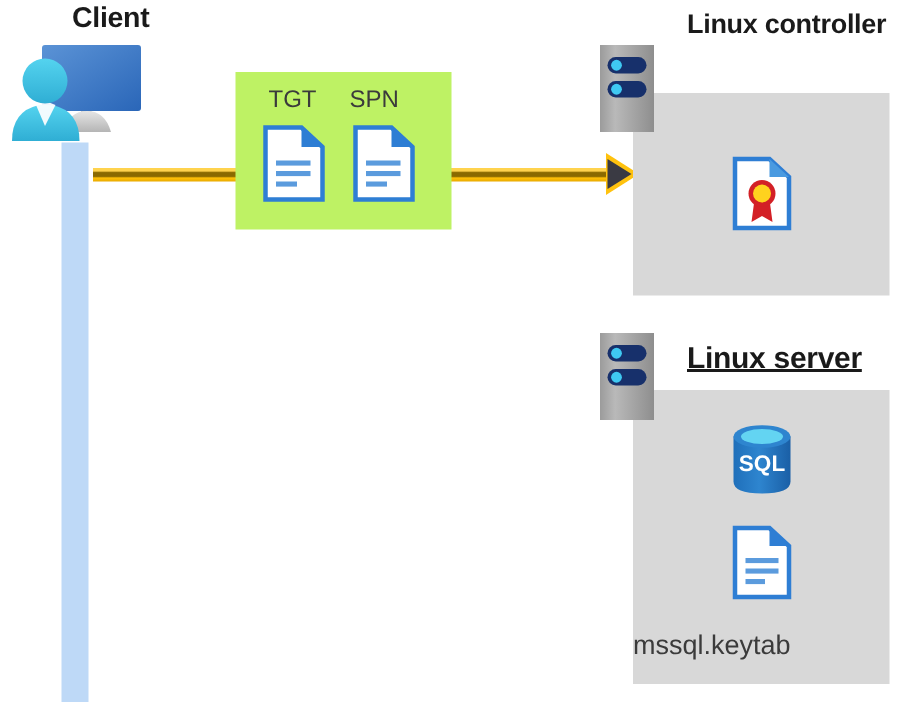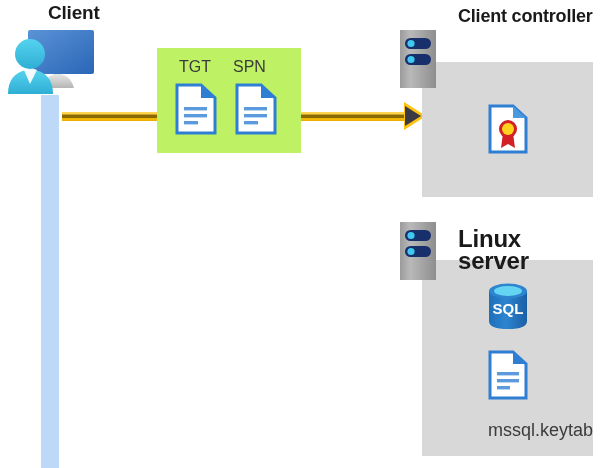--- a/index.html
+++ b/index.html
@@ -32,23 +32,24 @@
     margin-left: 16px;
   }
   #dc-title {
     left: 458px; top: 5px;
     font-size: 18px;
     line-height: 22px;
     width: 140px;
   }
   #linux-title {
     left: 458px; top: 228px;
-    font-size: 24px;
+    font-size: 20px;
     line-height: 22px;
     width: 140px;
+    text-decoration: underline;
   }
 
   
   #client-lifeline {
     left: 41px; top: 95px;
     width: 18px; height: 373px;
     background: #bed9f7;
   }
 
   
@@ -102,21 +103,21 @@
   #dc-server    { left: 400px; top: 30px;  width: 36px; height: 58px; }
   #linux-server { left: 400px; top: 222px; width: 36px; height: 58px; }
 
   
   #cert-icon     { left: 488px; top: 104px; width: 40px; height: 50px; }
   #sql-icon      { left: 486px; top: 282px; width: 44px; height: 48px; }
   #keytab-icon   { left: 488px; top: 350px; width: 40px; height: 50px; }
   #keytab-label  {
     left: 422px; top: 420px;
     width: 171px;
-    text-align: right;
+    text-align: left;
     font-size: 18px;
     color: #3b3b3b;
   }
 </style>
 </head>
 <body>
 
 <div id="canvas">
 
   <div class="abs" id="client-lifeline"></div>
@@ -179,21 +180,21 @@
         <path d="M26 2 L40 15 H26 Z" fill="#2e7ed4"></path>
         <rect x="9" y="24" width="23" height="3.4" fill="#5b9bdd"></rect>
         <rect x="9" y="31" width="23" height="3.4" fill="#5b9bdd"></rect>
         <rect x="9" y="38" width="14" height="3.4" fill="#5b9bdd"></rect>
       </svg>
     </div>
   </div>
 
   <div class="abs panel" id="dc-panel"></div>
 
-  <div class="abs title-bold" id="dc-title">Client controller</div>
+  <div class="abs title-bold" id="dc-title">Linux controller</div>
 
   <div class="abs" id="dc-server">
     <svg width="36" height="58" viewBox="0 0 36 58">
       <defs>
         <linearGradient id="rackGradA" x1="0" y1="0" x2="1" y2="0">
           <stop offset="0%" stop-color="#9b9b9b"></stop>
           <stop offset="28%" stop-color="#b9b9b9"></stop>
           <stop offset="100%" stop-color="#8e8e8e"></stop>
         </linearGradient>
       </defs>

